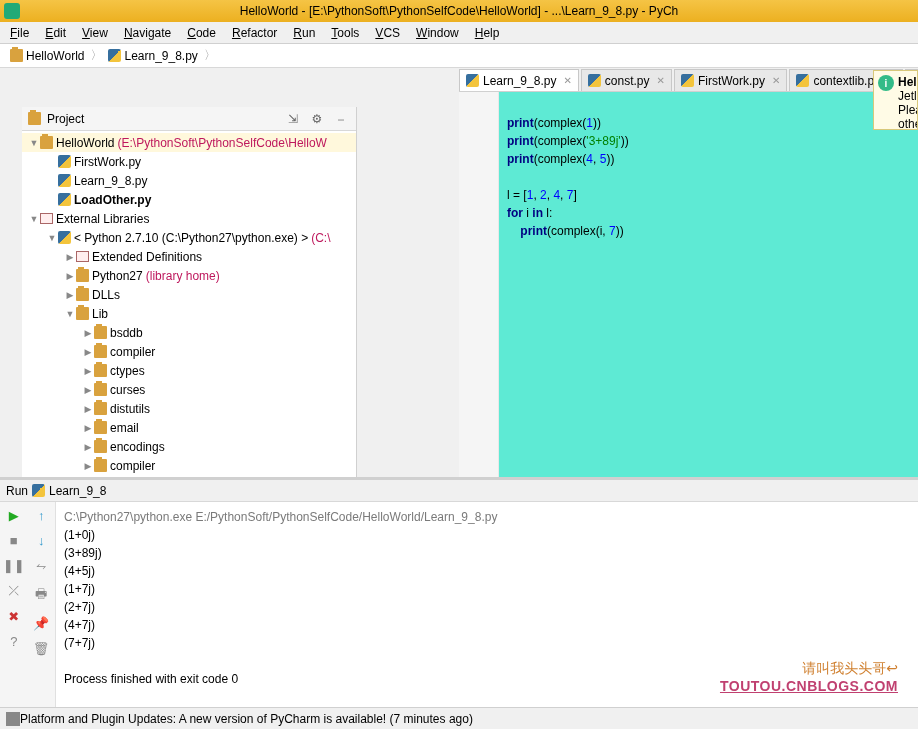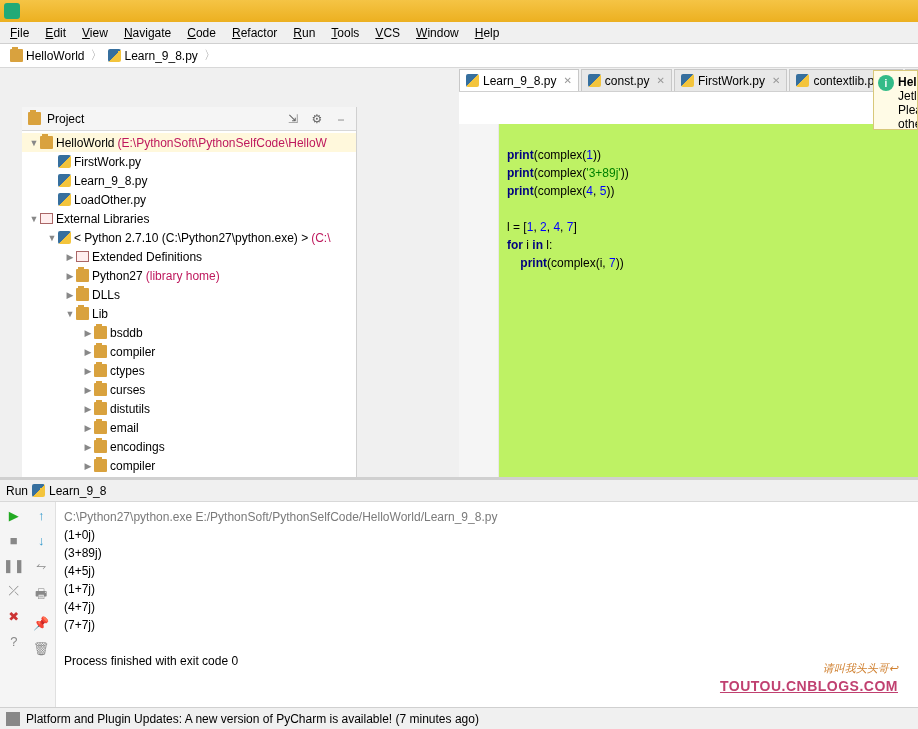--- a/index.html
+++ b/index.html
@@ -27,49 +27,50 @@
 .tree-row.sel { background:#fff8dc; }
 .arrow { width:12px; display:inline-flex; justify-content:center; color:#888; font-size:9px; cursor:pointer; }
 .tree-row .lbl { margin-left:3px; }
 .tree-row .gray { color:#be185d; margin-left:3px; }
 .libico { width:13px; height:11px; border:1px solid #a66; background:#fee; display:inline-block; }
 .editor { flex:1; display:flex; flex-direction:column; background:#fff; min-width:0; position:relative; }
 .tabs { height:24px; background:#f0f0f0; border-bottom:1px solid #d0d0d0; display:flex; align-items:flex-end; overflow:hidden; }
 .tab { height:22px; background:#e8e8e8; border:1px solid #c8c8c8; border-bottom:none; display:flex; align-items:center; padding:0 6px; gap:4px; margin-right:2px; font-size:11px; }
 .tab.active { background:#fff; }
 .tab .x { color:#999; cursor:pointer; font-size:10px; margin-left:3px; }
-.code { flex:1; display:flex; background:#bef264; font-family:"Courier New",monospace; font-size:13px;margin-top:32px; }
+.code { flex:1; display:flex; background:#5eead4; font-family:"Courier New",monospace; font-size:13px; }
 .gutter { width:40px; background:#f5f5f5; border-right:1px solid #e8e8e8; }
 .codetext { padding:4px 8px; line-height:18px; white-space:pre; }
 .kw { color:#000080; font-weight:bold; }
 .fn { color:#000; }
 .num { color:#0000ff; }
 .str { color:#008000; font-weight:normal; }
 .par { color:#000; }
 .hint { position:absolute; top:2px; right:0; width:45px; height:60px; background:#fffbe6; border:1px solid #d8c87a; padding:4px; display:flex; gap:4px; font-size:11px; overflow:hidden; }
 .hint .ico { width:16px; height:16px; background:#3b8; border-radius:8px; color:#fff; display:flex; align-items:center; justify-content:center; font-weight:bold; font-size:10px; flex-shrink:0; }
 .runpanel { height:230px; border-top:3px solid #d0d0d0; display:flex; flex-direction:column; background:#fff; }
 .run-header { height:22px; background:#f0f0f0; border-bottom:1px solid #d8d8d8; display:flex; align-items:center; padding:0 6px; gap:4px; }
 .run-body { flex:1; display:flex; }
 .run-tools { width:56px; background:#f5f5f5; border-right:1px solid #e0e0e0; display:flex; }
 .run-col { width:28px; display:flex; flex-direction:column; align-items:center; padding-top:6px; gap:10px; }
 .run-col span { font-size:13px; cursor:pointer; }
 .run-out { flex:1; padding:6px 8px; font-family:"Courier New",monospace; font-size:13px; line-height:18px; position:relative; }
 .run-out .cmd { color:#7a7a7a; }
 .watermark { position:absolute; right:20px; bottom:12px; text-align:right; font-family:Arial; }
-.watermark .l1 { color:#d08030; font-size:11px;font-style:italic; }
+.watermark .l1 { color:#d08030; font-size:14px; }
 .watermark .l2 { color:#c04070; font-weight:bold; font-size:14px; letter-spacing:0.5px;text-decoration:underline; }
-.status { height:22px; background:#f0f0f0; border-top:1px solid #d0d0d0; display:flex; align-items:center; padding:0 6px; gap:6px; }
+.status { height:22px; background:#f0f0f0; border-top:1px solid #d0d0d0; display:flex; align-items:center; padding:0 6px; }
 .status .sico { width:14px; height:14px; background:#888; }
 </style>
 </head>
 <body>
 
 <div class="titlebar">
   <span class="appicon"></span>
+  <span>HelloWorld - [E:\PythonSoft\PythonSelfCode\HelloWorld] - ...\Learn_9_8.py - PyCh</span>
 </div>
 
 <div class="menubar" id="menubar">
     <span><u>F</u>ile</span>
     <span><u>E</u>dit</span>
     <span><u>V</u>iew</span>
     <span><u>N</u>avigate</span>
     <span><u>C</u>ode</span>
     <span><u>R</u>efactor</span>
     <span><u>R</u>un</span>
@@ -114,21 +115,21 @@
           <div class="tree-row" style="padding-left: 24px;">
             <span class="arrow"></span>
             <span class="pyico"></span>
             <span class="lbl">FirstWork.py</span>
           </div>
           <div class="tree-row" style="padding-left: 24px;">
             <span class="arrow"></span>
             <span class="pyico"></span>
             <span class="lbl">Learn_9_8.py</span>
           </div>
-          <div class="tree-row" style="padding-left: 24px;">
+          <div class="tree-row" style="padding-left: 24px; font-weight: bold;">
             <span class="arrow"></span>
             <span class="pyico"></span>
             <span class="lbl">LoadOther.py</span>
           </div>
           <div class="tree-row" style="padding-left: 6px;">
             <span class="arrow">▼</span>
             <span class="libico"></span>
             <span class="lbl">External Libraries</span>
           </div>
           <div class="tree-row" style="padding-left: 24px;">
@@ -269,20 +270,21 @@
         <span style="color:#888">🗑</span>
       </div>
     </div>
     <div class="run-out">
       <div class="cmd">C:\Python27\python.exe E:/PythonSoft/PythonSelfCode/HelloWorld/Learn_9_8.py</div>
       <div id="runout">
           <div>(1+0j)</div>
           <div>(3+89j)</div>
           <div>(4+5j)</div>
           <div>(1+7j)</div>
+          <div>(2+7j)</div>
           <div>(4+7j)</div>
           <div>(7+7j)</div>
         </div>
       <br>
       <div>Process finished with exit code 0</div>
       <div class="watermark">
         <div class="l1">请叫我头头哥↩</div>
         <div class="l2">TOUTOU.CNBLOGS.COM</div>
       </div>
     </div>

